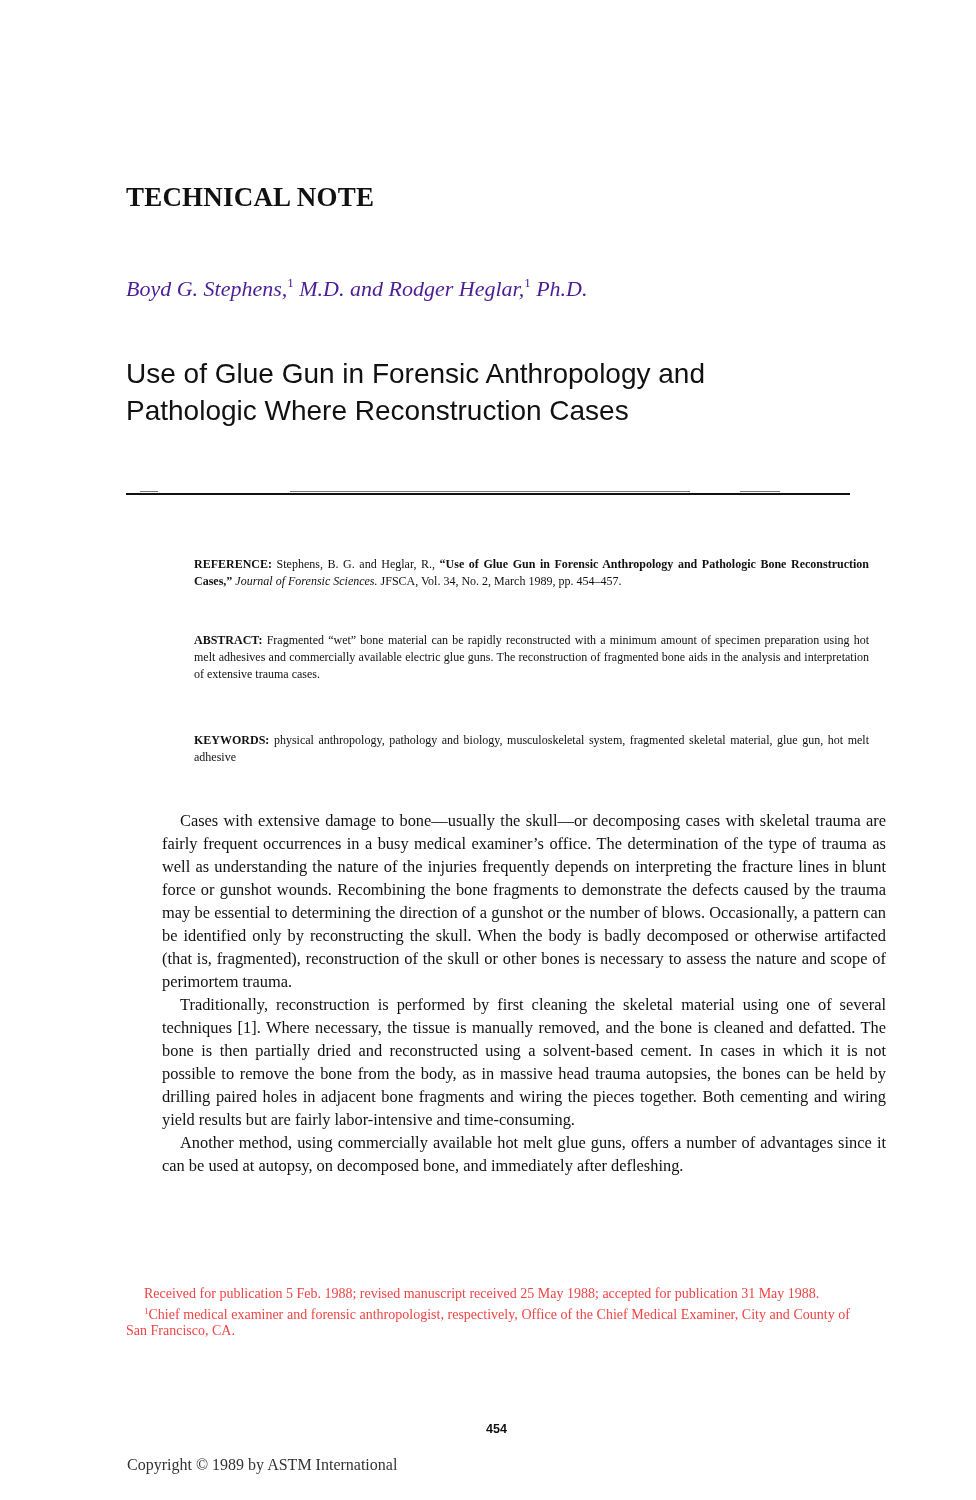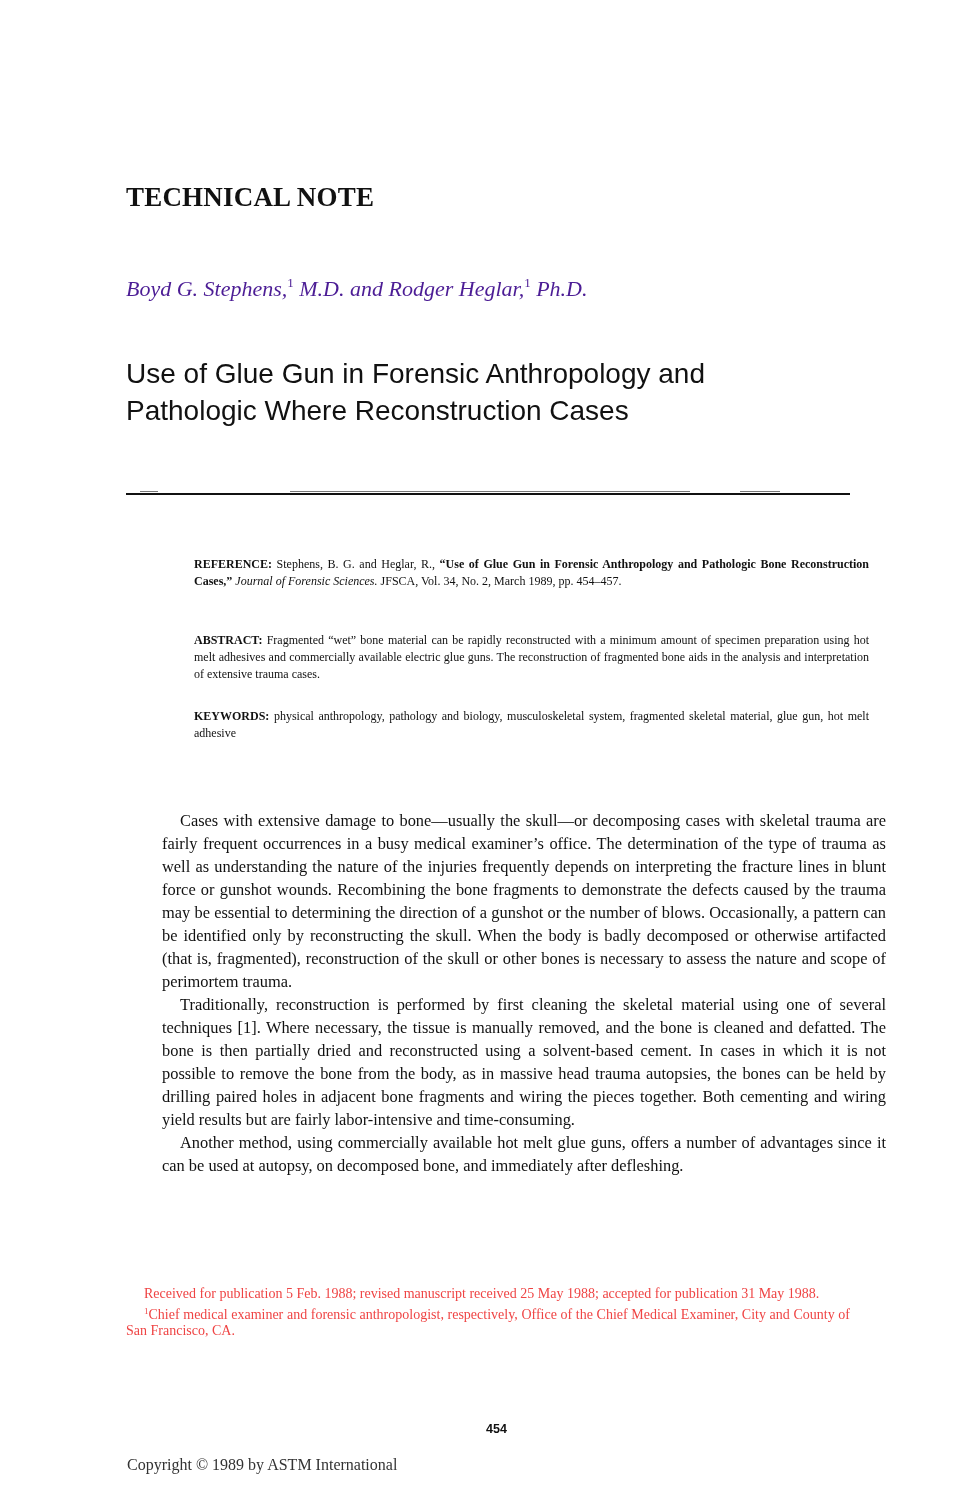--- a/index.html
+++ b/index.html
@@ -42,21 +42,21 @@
 <div class="abs rule-seg" style="left:740px;width:40px;"></div>
 
 <div class="abs frontmatter" style="top:556px;">
   <b>REFERENCE:</b><span> Stephens, B. G. and Heglar, R., </span><b>“Use of Glue Gun in Forensic Anthropology and Pathologic Bone Reconstruction Cases,”</b><i> Journal of Forensic Sciences.</i><span> JFSCA, Vol. 34, No. 2, March 1989, pp. 454–457.</span>
 </div>
 
 <div class="abs frontmatter" style="top:632px;">
   <b>ABSTRACT:</b><span> Fragmented “wet” bone material can be rapidly reconstructed with a minimum amount of specimen preparation using hot melt adhesives and commercially available electric glue guns. The reconstruction of fragmented bone aids in the analysis and interpretation of extensive trauma cases.</span>
 </div>
 
-<div class="abs frontmatter" style="top:708px;">
+<div class="abs frontmatter" style="top:732px;">
   <b>KEYWORDS:</b><span> physical anthropology, pathology and biology, musculoskeletal system, fragmented skeletal material, glue gun, hot melt adhesive</span>
 </div>
 
 <div class="abs body-text" style="top:809px;margin-left:36px;">
   <p>Cases with extensive damage to bone—usually the skull—or decomposing cases with skeletal trauma are fairly frequent occurrences in a busy medical examiner’s office. The determination of the type of trauma as well as understanding the nature of the injuries frequently depends on interpreting the fracture lines in blunt force or gunshot wounds. Recombining the bone fragments to demonstrate the defects caused by the trauma may be essential to determining the direction of a gunshot or the number of blows. Occasionally, a pattern can be identified only by reconstructing the skull. When the body is badly decomposed or otherwise artifacted (that is, fragmented), reconstruction of the skull or other bones is necessary to assess the nature and scope of perimortem trauma.</p>
   <p>Traditionally, reconstruction is performed by first cleaning the skeletal material using one of several techniques [1]. Where necessary, the tissue is manually removed, and the bone is cleaned and defatted. The bone is then partially dried and reconstructed using a solvent-based cement. In cases in which it is not possible to remove the bone from the body, as in massive head trauma autopsies, the bones can be held by drilling paired holes in adjacent bone fragments and wiring the pieces together. Both cementing and wiring yield results but are fairly labor-intensive and time-consuming.</p>
   <p>Another method, using commercially available hot melt glue guns, offers a number of advantages since it can be used at autopsy, on decomposed bone, and immediately after defleshing.</p>
 </div>
 
 <div class="abs footnotes" style="top:1286px;">

